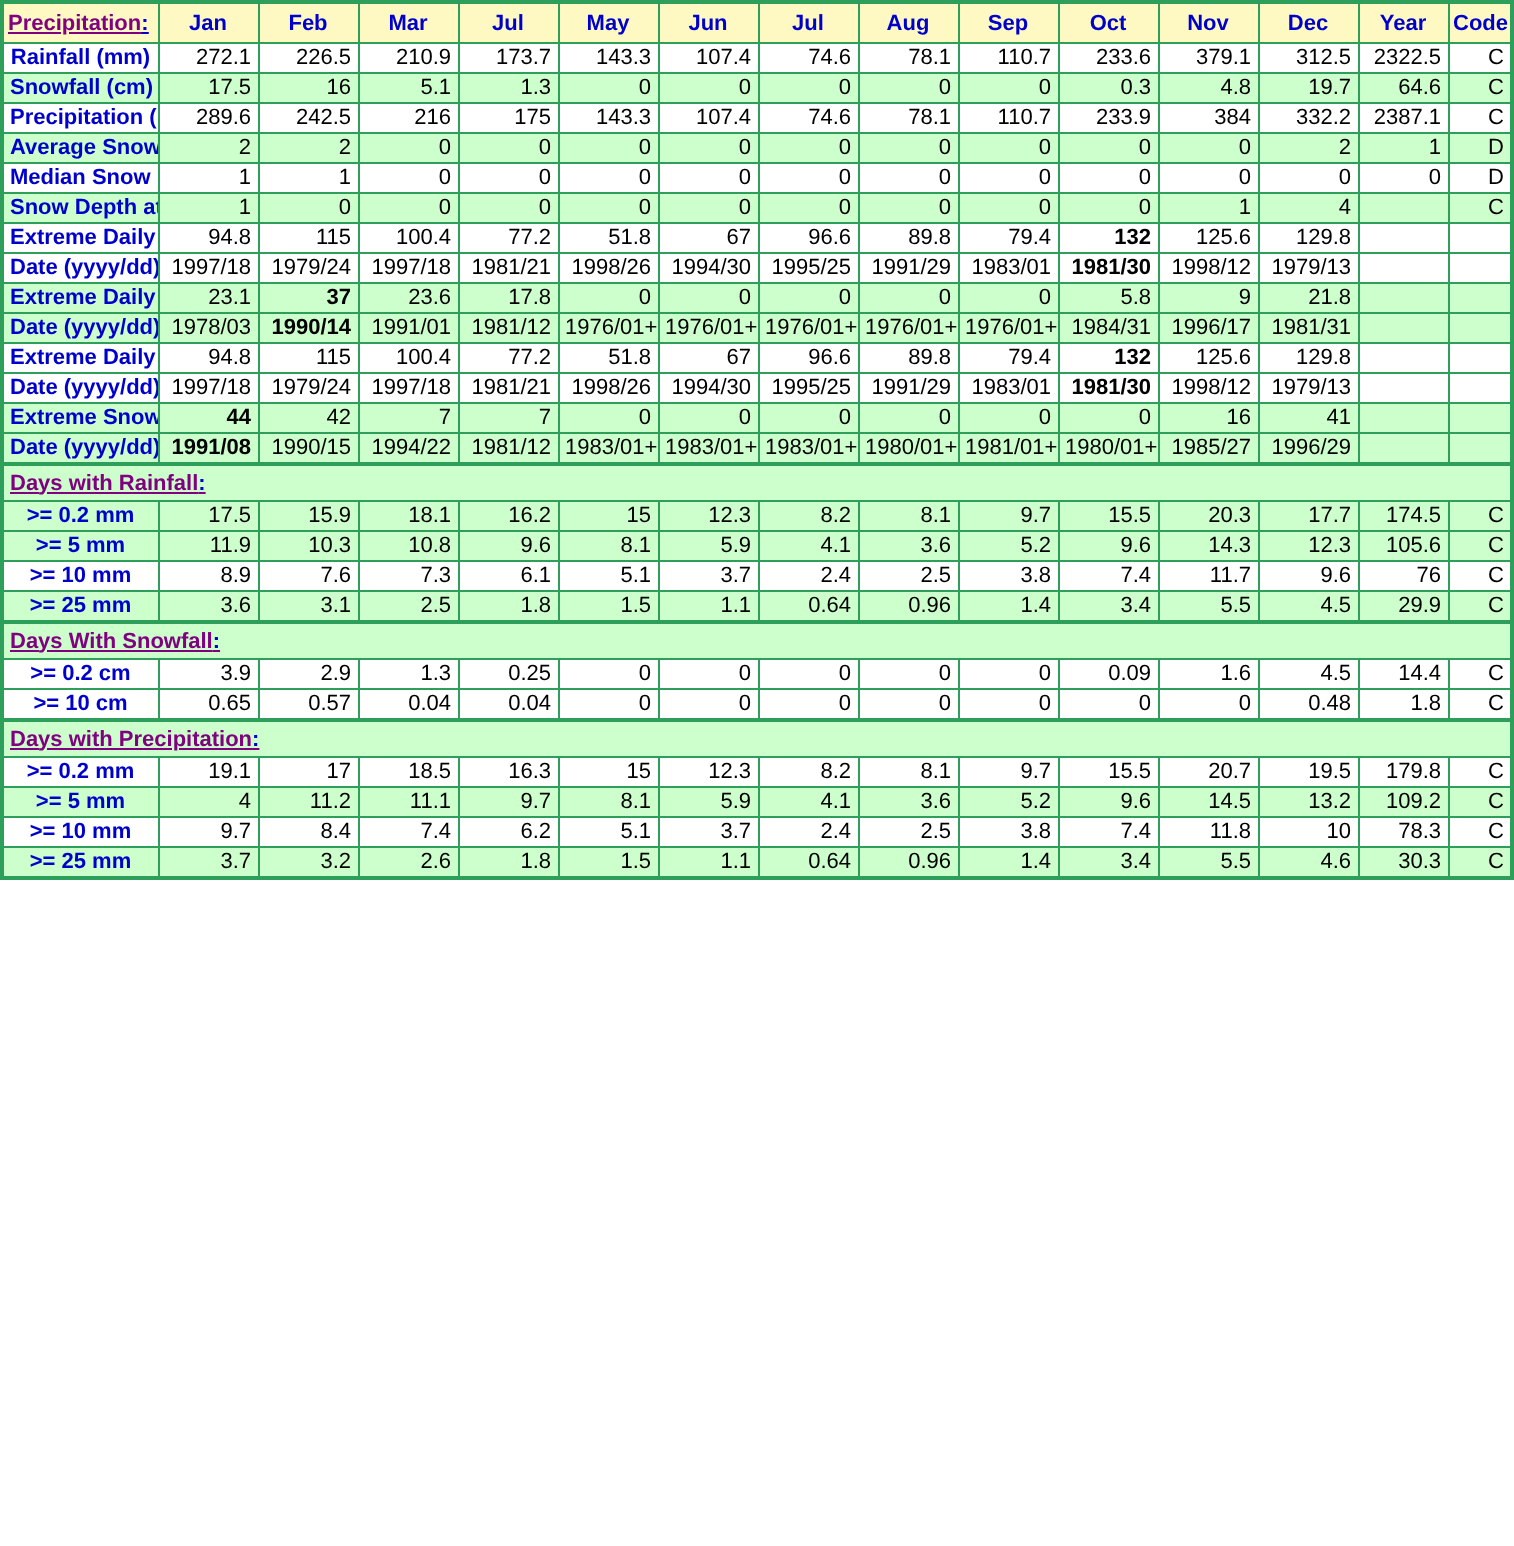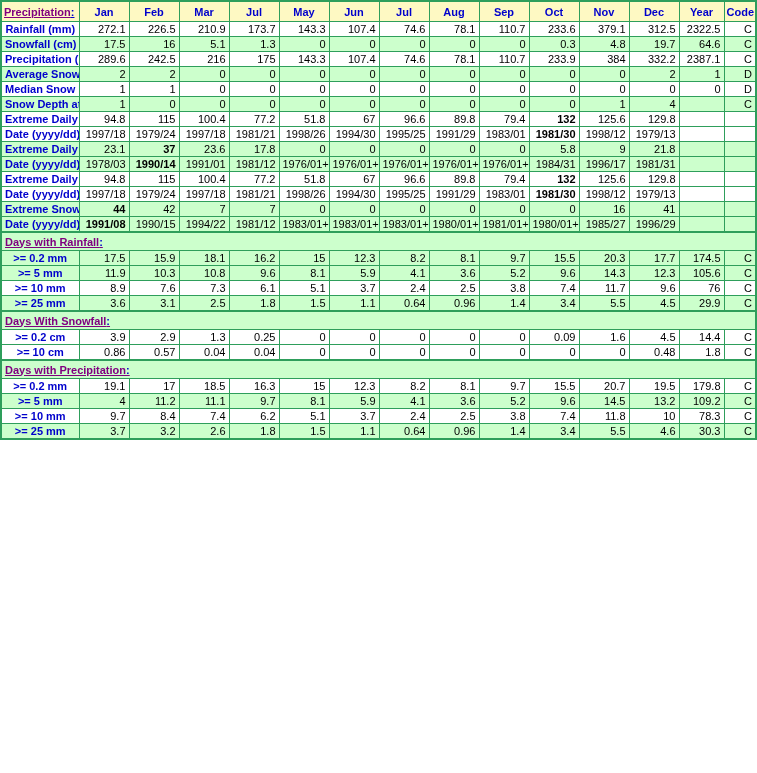--- a/index.html
+++ b/index.html
@@ -456,21 +456,21 @@
         <td class="val">0</td>
         <td class="val">0</td>
         <td class="val">0.09</td>
         <td class="val">1.6</td>
         <td class="val">4.5</td>
         <td class="val">14.4</td>
         <td class="val">C</td>
       </tr>
       <tr class="plain">
         <td class="rlabel">&gt;= 10 cm</td>
-        <td class="val">0.86</td>
+        <td class="val">0.65</td>
         <td class="val">0.57</td>
         <td class="val">0.04</td>
         <td class="val">0.04</td>
         <td class="val">0</td>
         <td class="val">0</td>
         <td class="val">0</td>
         <td class="val">0</td>
         <td class="val">0</td>
         <td class="val">0</td>
         <td class="val">0</td>

